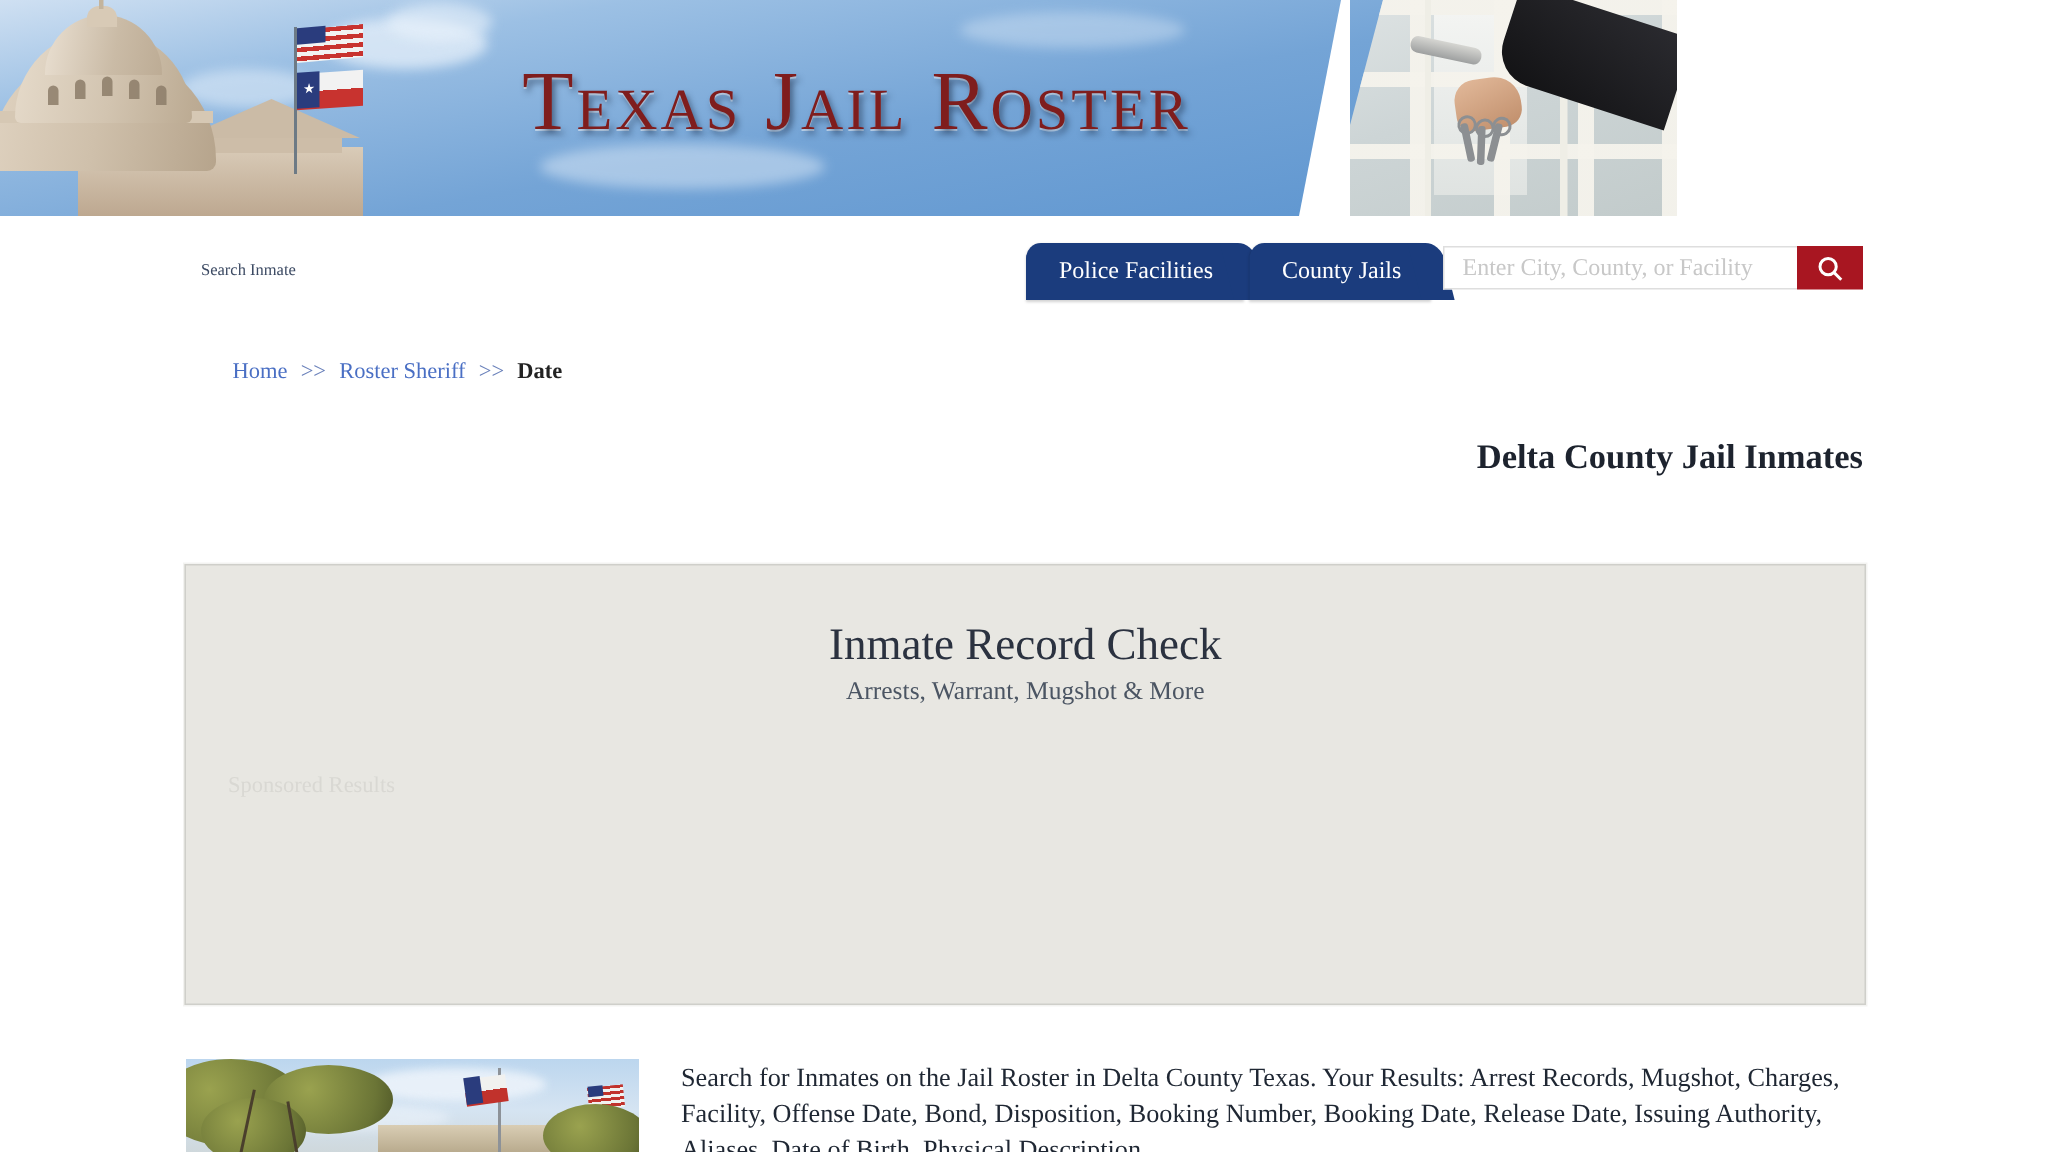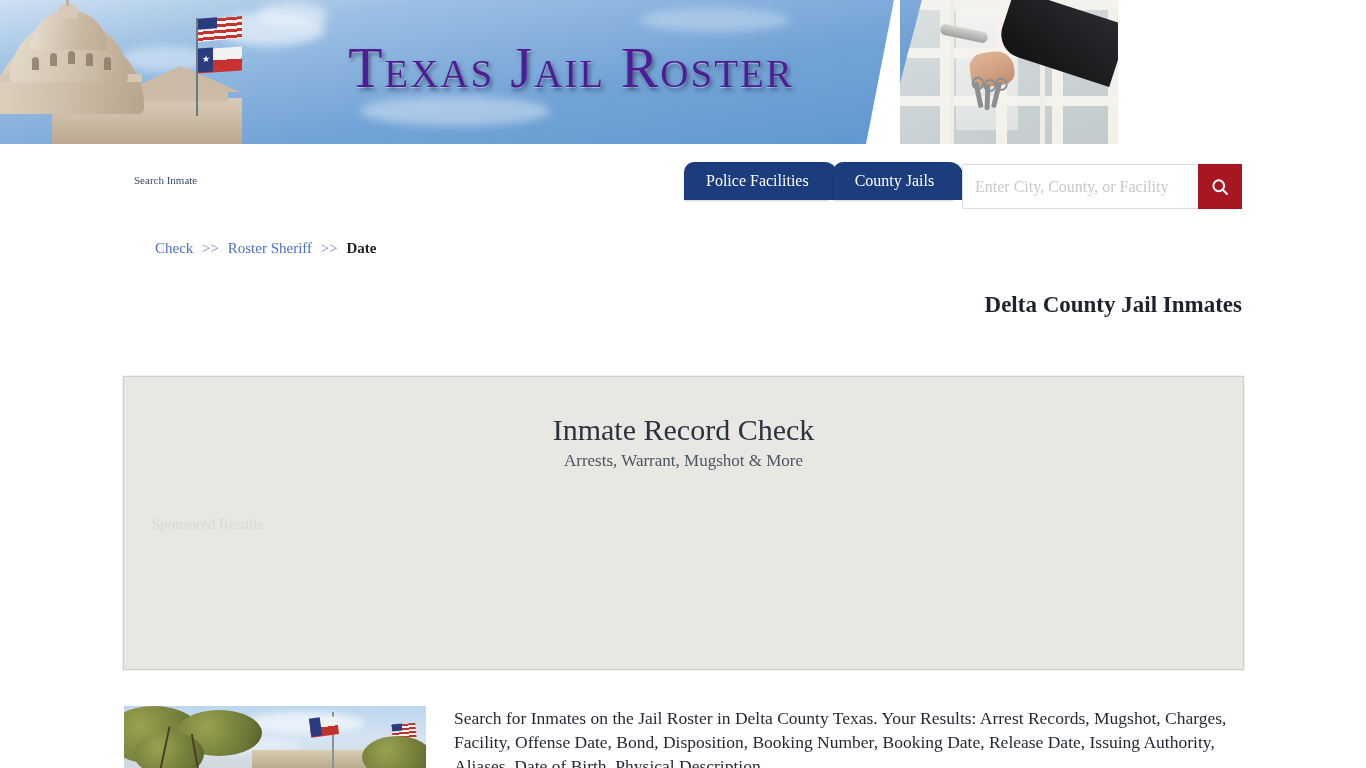--- a/index.html
+++ b/index.html
@@ -103,21 +103,21 @@
     transform: skewY(-4deg);
   }
 
   
   .banner-title {
     position: absolute; left: 0; right: 0; top: 36px;
     text-align: center; padding-left: 24px;
     font-family: "Liberation Serif", "DejaVu Serif", serif;
     font-size: 56px; letter-spacing: 2px;
     font-variant: small-caps; font-weight: 400;
-    color: #4c1d95;
+    color: #7f1d1d;
     text-shadow: 2px 3px 4px rgba(20,35,60,.55), 0 1px 0 rgba(255,255,255,.5);
   }
 
   
   .jail-photo {
     position:absolute; right:0; top:0; width:234px; height:144px;
     background: linear-gradient(160deg,#dfe4e4 0%, #cdd5d6 45%, #c2cbcb 100%);
     clip-path: polygon(38px 0, 100% 0, 100% 100%, 0 100%);
   }
   .jail-white-wedge {
@@ -185,21 +185,21 @@
   .tab .skew {
     position:absolute; right:-11px; top:0; width:22px; height:38px;
     background:#1b3c7d; border-radius: 0 10px 0 0;
     transform: skewX(14deg);
   }
   .tab-label { position:relative; z-index:2; white-space:nowrap; }
   .tab1 { margin-right: 4px; }
   .tab2 { }
 
   .searchwrap {
-    position:absolute; left:838px; top:20px; width:280px; height:45px;
+    position:absolute; left:838px; top:20px; width:280px; height:29px;
     display:flex;
   }
   .search-input {
     flex:1; border:1px solid #dedede; border-right:none; background:#fff;
     padding: 0 12px; font-size:16px; color:#333;
     font-family:"Liberation Serif","DejaVu Serif",serif; outline:none;
   }
   .search-input::placeholder { color:#c8c8c8; }
   .search-btn {
     width:44px; background:#a81621; border:none; cursor:pointer;
@@ -385,21 +385,21 @@
       <button class="search-btn">
         <svg width="20" height="20" viewBox="0 0 24 24" fill="none" stroke="#ffffff" stroke-width="2.4">
           <circle cx="10.5" cy="10.5" r="6.5"></circle>
           <line x1="15.5" y1="15.5" x2="21" y2="21"></line>
         </svg>
       </button>
     </div>
   </div>
 
   <div class="breadcrumb">
-    <a href="#">Check</a>
+    <a href="#">Home</a>
     <span class="sep">&gt;&gt;</span>
     <a href="#">Roster Sheriff</a>
     <span class="sep">&gt;&gt;</span>
     <span class="current">Date</span>
   </div>
 
   <div class="page-title">Delta County Jail Inmates</div>
 
   <div class="panel">
     <div class="panel-h1">Inmate Record Check</div>

